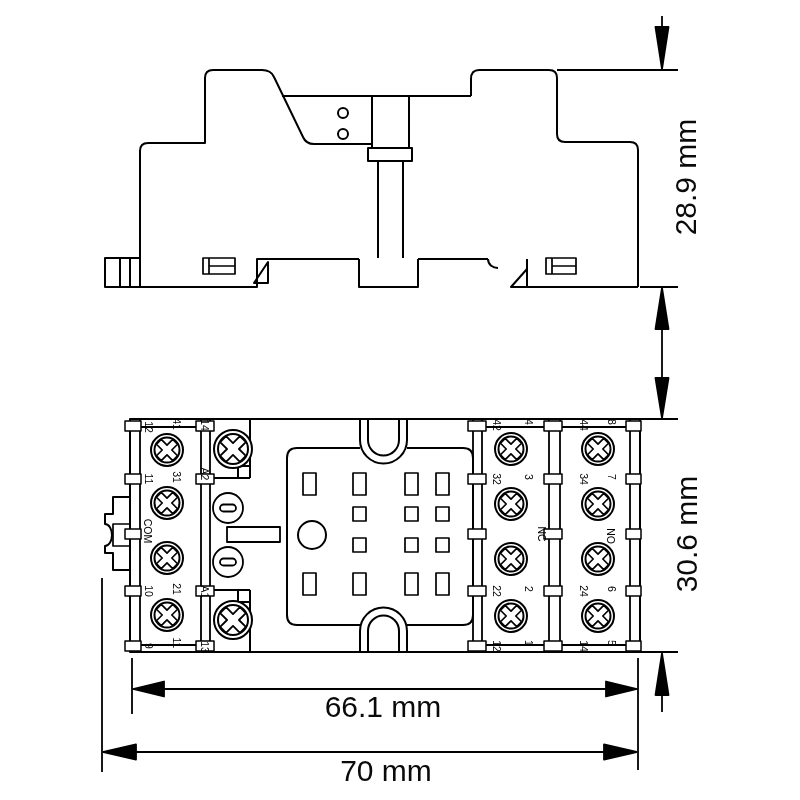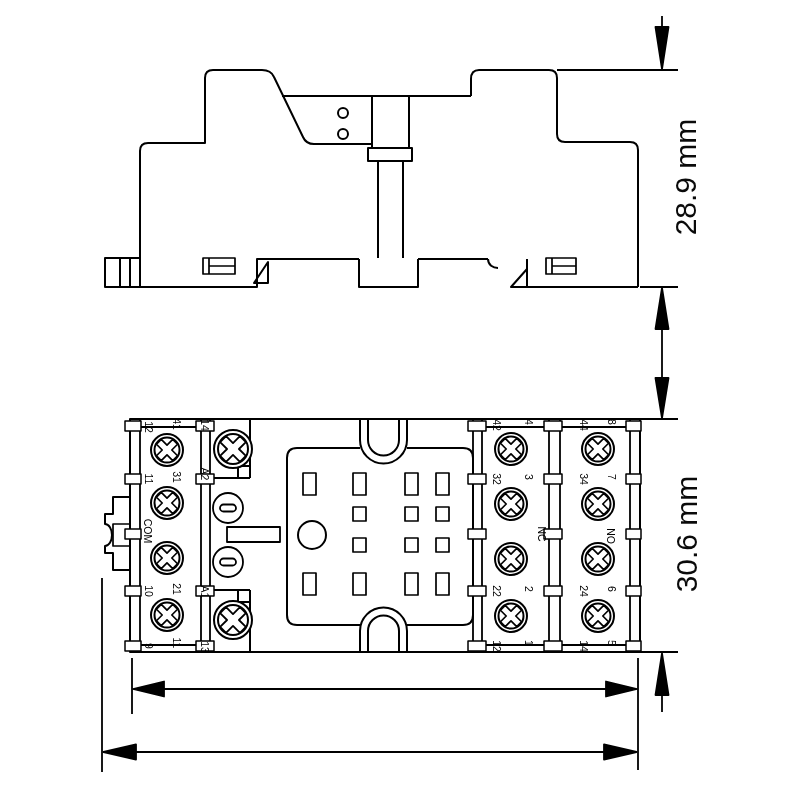--- a/index.html
+++ b/index.html
@@ -179,20 +179,22 @@
 
       <path d="M136,752 H604"></path>
       <path d="M103.5,752 L136,744.5 V759.5 Z" fill="#000"></path>
       <path d="M636.5,752 L604,744.5 V759.5 Z" fill="#000"></path>
     </g>
   </g>
 </svg>
 
 <span class="dim vert" style="left:686px;top:177px">28.9 mm</span>
 <span class="dim vert" style="left:687px;top:534px">30.6 mm</span>
+<span class="dim horiz" style="left:383px;top:707px">66.1 mm</span>
+<span class="dim horiz" style="left:386px;top:771px">70 mm</span>
 
 <div>
 
   <span class="lbl" style="left:149px;top:427px">12</span>
   <span class="lbl" style="left:177px;top:424px">41</span>
   <span class="lbl" style="left:149px;top:479px">11</span>
   <span class="lbl" style="left:177px;top:477px">31</span>
   <span class="lbl" style="left:148px;top:531px">COM</span>
   <span class="lbl" style="left:149px;top:591px">10</span>
   <span class="lbl" style="left:177px;top:589px">21</span>

